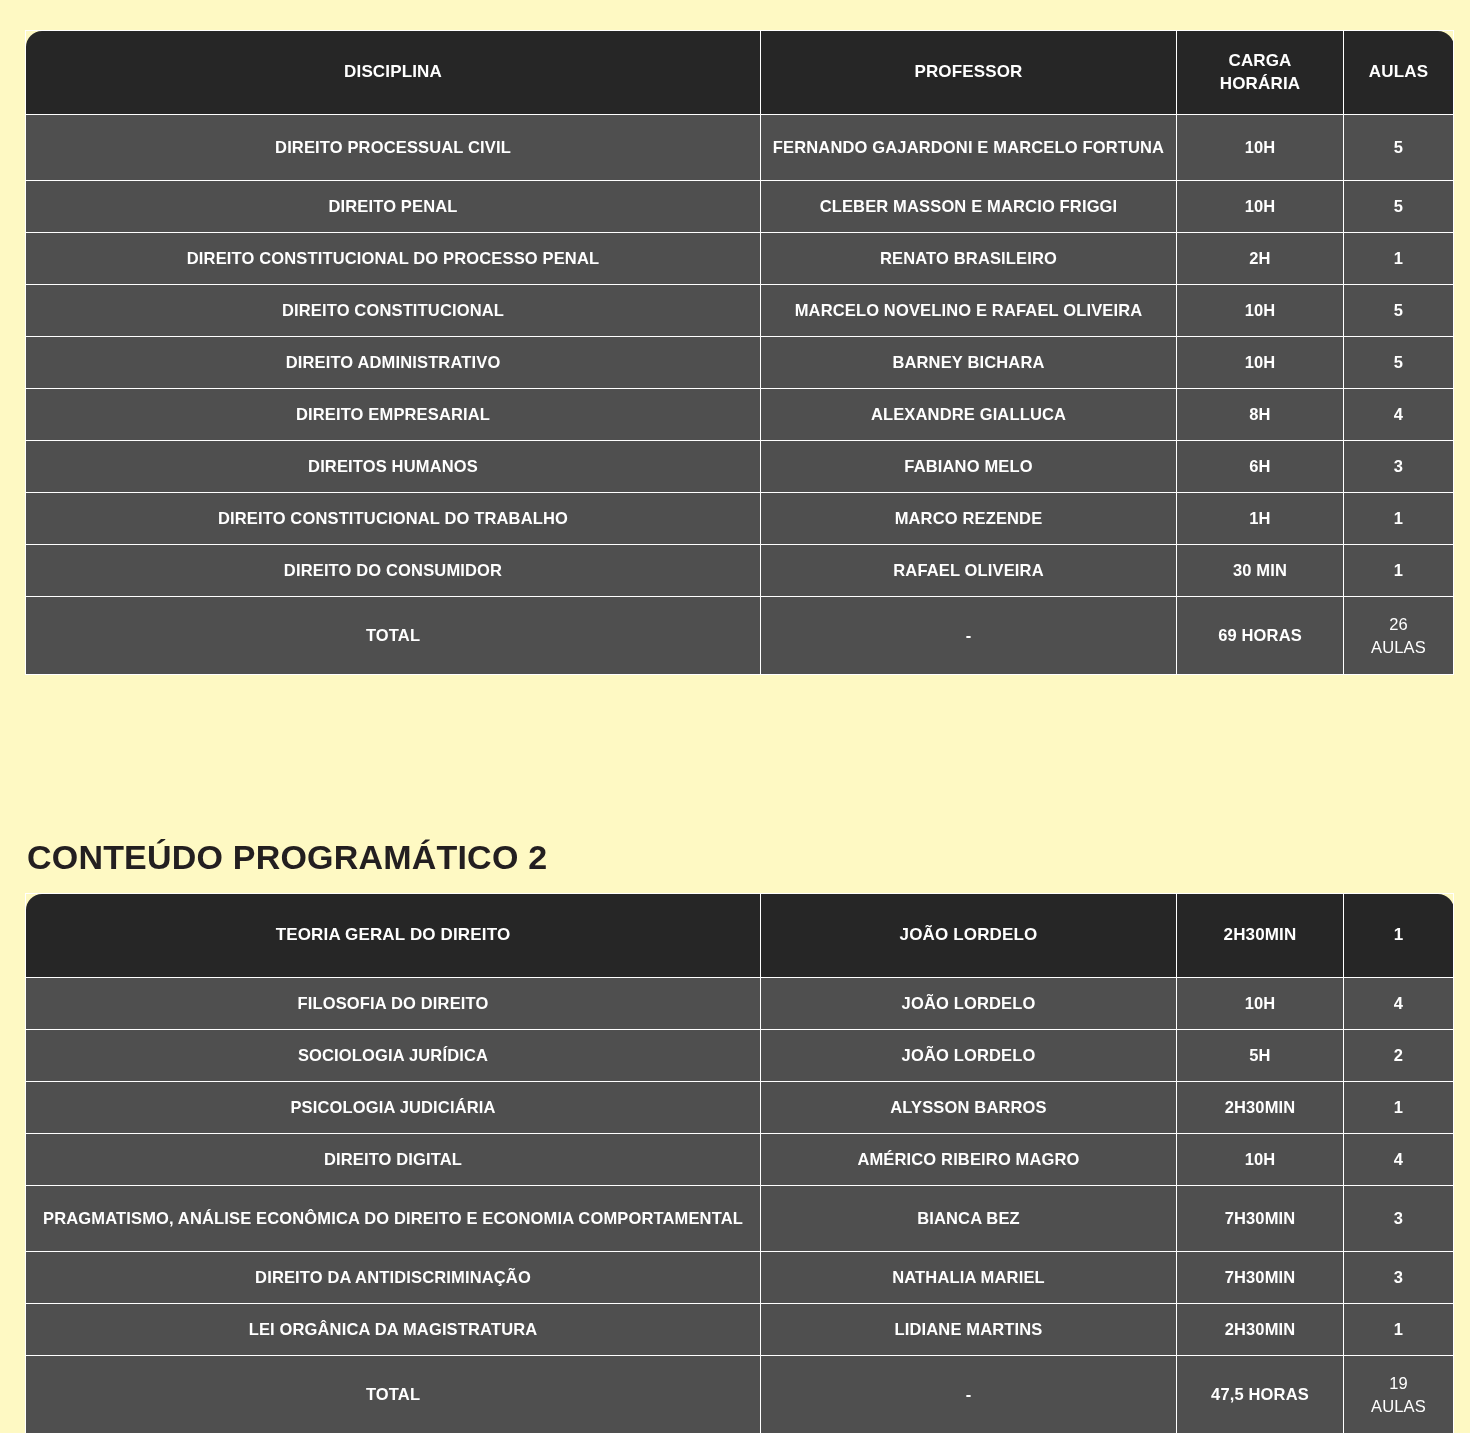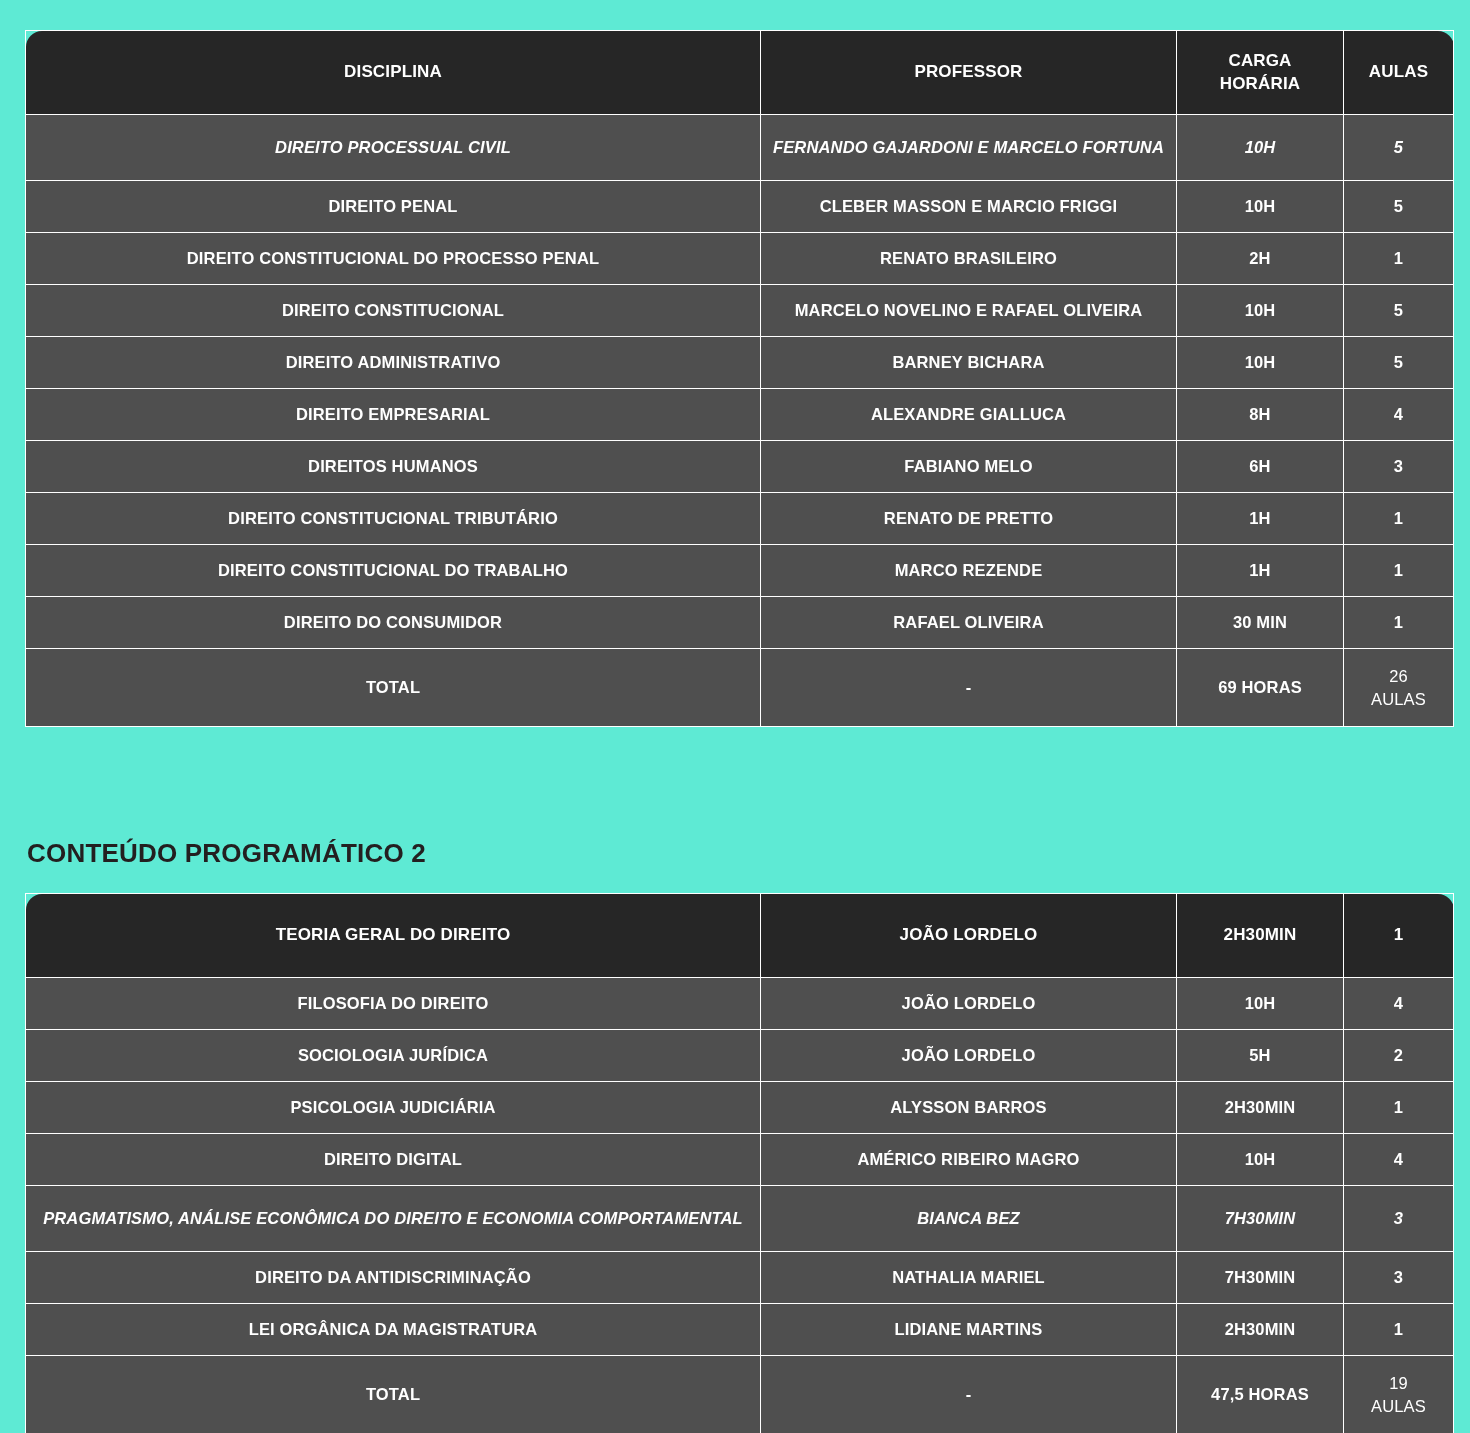--- a/index.html
+++ b/index.html
@@ -9,21 +9,21 @@
     height: 1433px;
     background: #ffffff;
     font-family: "Liberation Sans", sans-serif;
     overflow: hidden;
   }
 
   .page {
     position: relative;
     width: 1470px;
     height: 1433px;
-    background: #5eead4;
+    background: #fef9c3;
   }
 
   
   .curriculum-table {
     position: absolute;
     left: 25px;
     width: 1428px;
     border-collapse: collapse;
     table-layout: fixed;
   }
@@ -61,39 +61,39 @@
   .head-row th.head-cell-aulas      { border-top-right-radius: 16px; }
   .head-row td.head-cell-disciplina { border-top-left-radius: 16px; }
   .head-row td.head-cell-aulas      { border-top-right-radius: 16px; }
 
   
   .body-row td {
     background: #4f4f4f;
     height: 52px;
   }
 
-  .body-row.tall td { height: 66px; font-style: italic; }
+  .body-row.tall td { height: 66px; }
 
   
   .total-row td {
     background: #4f4f4f;
     height: 78px;
   }
 
   .total-row td.cell-aulas { font-weight: normal; }
   .total-row td.cell-carga { font-weight: bold; }
 
   .stacked { display: block; text-align: center; }
 
   
   .section-title {
     position: absolute;
     left: 27px;
     top: 838px;
-    font-size: 26px;
+    font-size: 34px;
     font-weight: bold;
     color: #231f20;
     letter-spacing: 0.2px;
     white-space: nowrap;
   }
 </style>
 </head>
 <body>
 
 <div class="page">
@@ -153,26 +153,20 @@
         <td class="cell-carga">8H</td>
         <td class="cell-aulas">4</td>
       </tr>
       <tr class="body-row">
         <td class="cell-disciplina">DIREITOS HUMANOS</td>
         <td class="cell-professor">FABIANO MELO</td>
         <td class="cell-carga">6H</td>
         <td class="cell-aulas">3</td>
       </tr>
       <tr class="body-row">
-        <td class="cell-disciplina">DIREITO CONSTITUCIONAL TRIBUTÁRIO</td>
-        <td class="cell-professor">RENATO DE PRETTO</td>
-        <td class="cell-carga">1H</td>
-        <td class="cell-aulas">1</td>
-      </tr>
-      <tr class="body-row">
         <td class="cell-disciplina">DIREITO CONSTITUCIONAL DO TRABALHO</td>
         <td class="cell-professor">MARCO REZENDE</td>
         <td class="cell-carga">1H</td>
         <td class="cell-aulas">1</td>
       </tr>
       <tr class="body-row">
         <td class="cell-disciplina">DIREITO DO CONSUMIDOR</td>
         <td class="cell-professor">RAFAEL OLIVEIRA</td>
         <td class="cell-carga">30 MIN</td>
         <td class="cell-aulas">1</td>

